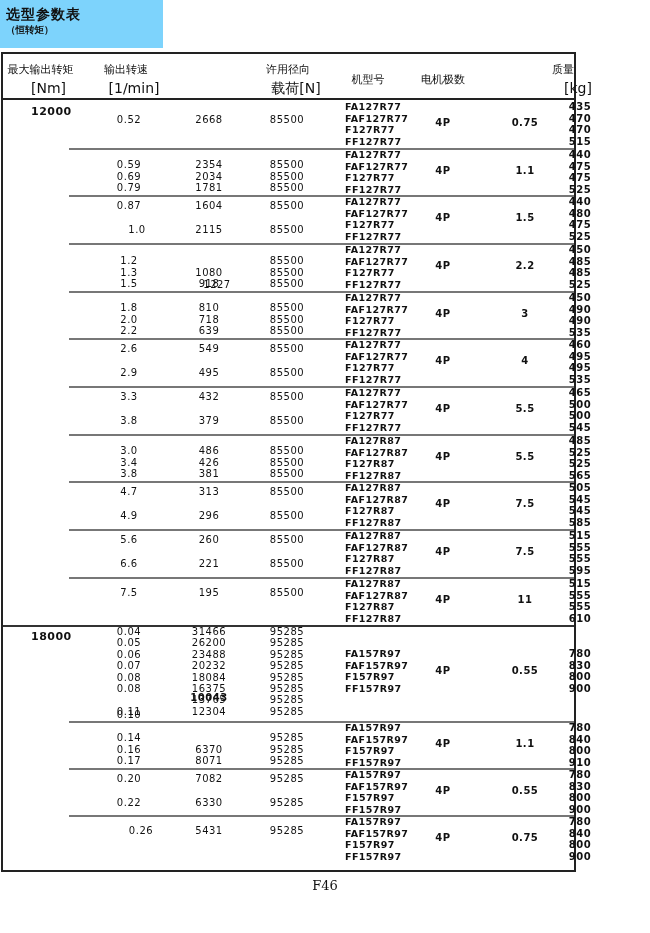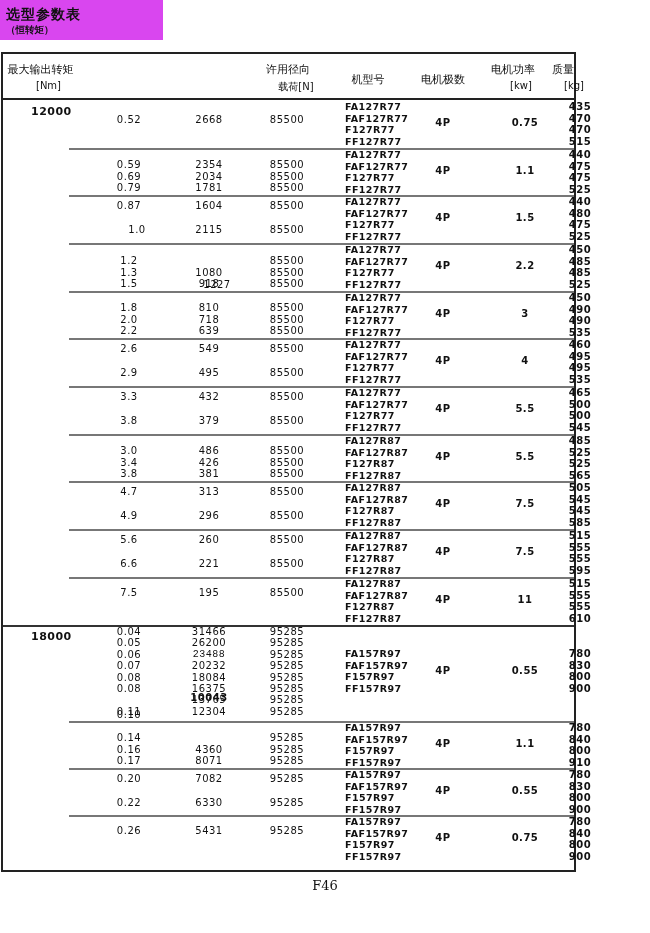--- a/index.html
+++ b/index.html
@@ -1,26 +1,26 @@
 <!DOCTYPE html>
 <html><head>
 <meta charset="utf-8">
 <style>
   html, body { margin:0; padding:0; background:#fff; }
   body { width:650px; height:933px; position:relative; overflow:hidden;
          font-family:"DejaVu Sans", sans-serif; color:#111; }
-  .title-box { position:absolute; left:0; top:0; width:163px; height:40px; background:#d946ef; }
+  .title-box { position:absolute; left:0; top:0; width:163px; height:48px; background:#7dd3fc; }
   .title-main { position:absolute; left:6px; top:6px; font-size:14px; font-weight:bold; letter-spacing:1px; }
   .title-sub { position:absolute; left:6px; top:24px; font-size:9.5px; font-weight:bold; }
   .table-frame { position:absolute; left:1px; top:52px; width:575px; height:820px;
                  border:2px solid #222; box-sizing:border-box; }
   .hdr { position:absolute; top:0; left:0; right:0; height:44px; border-bottom:2px solid #222; }
   .hcell { position:absolute; top:0; height:44px; font-size:11px; text-align:center; }
   .hcell .l1 { position:absolute; left:0; right:0; top:8px; }
-  .hcell .l2 { position:absolute; left:16px; right:0; top:26px; font-size:10px; }
+  .hcell .l2 { position:absolute; left:16px; right:0; top:26px; font-size:14px; }
   .hcell .mid { position:absolute; left:0; right:0; top:18px; }
   .cell { position:absolute; font-size:10px; white-space:nowrap; letter-spacing:0.5px; }
   .num { text-align:center; width:60px; }
   .model { font-weight:bold; font-size:9.5px; letter-spacing:0.4px; }
   .mass { font-weight:bold; font-size:10px; text-align:center; width:30px; }
   .pole, .power { font-weight:bold; font-size:10px; text-align:center; width:40px; }
   .torque { font-weight:bold; font-size:11px; letter-spacing:0.5px; }
   .sep { position:absolute; left:66px; right:0; height:0; border-top:2px solid #777; }
   .sep.full { left:0; border-top:2px solid #333; }
   .page-num { position:absolute; left:0; width:650px; top:878px; text-align:center;
@@ -33,33 +33,33 @@
   <div class="title-main">选型参数表</div>
   <div class="title-sub">（恒转矩）</div>
 </div>
 
 <div class="table-frame" id="tbl">
   <div class="hdr">
     <div class="hcell" style="left:0;width:75px;">
       <div class="l1">最大输出转矩</div>
       <div class="l2">[Nm]</div>
     </div>
+    <div class="hcell" style="left:88px;width:70px;">
+      <div class="l1">输出转速</div>
+      <div class="l2">[1/min]</div>
+    </div>
     <div class="hcell" style="left:250px;width:70px;">
       <div class="l1">许用径向</div>
       <div class="l2">载荷[N]</div>
     </div>
     <div class="hcell" style="left:335px;width:60px;">
       <div class="mid">机型号</div>
     </div>
     <div class="hcell" style="left:405px;width:70px;">
       <div class="mid">电机极数</div>
-    </div>
-    <div class="hcell" style="left:480px;width:60px;">
-      <div class="l1">电机功率</div>
-      <div class="l2">[kw]</div>
     </div>
     <div class="hcell" style="left:545px;width:30px;">
       <div class="l1">质量</div>
       <div class="l2">[kg]</div>
     </div>
   </div>
   <div id="body">
       <div class="cell torque" style="left: 28px; top: 51px;">12000</div>
       <div class="cell num" style="left: 96px; top: 60px;">0.52</div>
       <div class="cell num" style="left: 176px; top: 60px;">2668</div>
@@ -255,21 +255,21 @@
       <div class="cell power" style="left: 502px; top: 540px;">11</div>
       <div class="sep full" style="top: 571px;"></div>
       <div class="cell torque" style="left: 28px; top: 576px;">18000</div>
       <div class="cell num" style="left: 96px; top: 572px;">0.04</div>
       <div class="cell num" style="left: 176px; top: 572px;">31466</div>
       <div class="cell num" style="left: 254px; top: 572px;">95285</div>
       <div class="cell num" style="left: 96px; top: 583.4px;">0.05</div>
       <div class="cell num" style="left: 176px; top: 583.4px;">26200</div>
       <div class="cell num" style="left: 254px; top: 583.4px;">95285</div>
       <div class="cell num" style="left: 96px; top: 594.8px;">0.06</div>
-      <div class="cell num" style="left: 176px; top: 594.8px; font-family: Liberation Mono, monospace;">23488</div>
+      <div class="cell num" style="left: 176px; top: 594.8px;">23488</div>
       <div class="cell num" style="left: 254px; top: 594.8px;">95285</div>
       <div class="cell num" style="left: 96px; top: 606.2px;">0.07</div>
       <div class="cell num" style="left: 176px; top: 606.2px;">20232</div>
       <div class="cell num" style="left: 254px; top: 606.2px;">95285</div>
       <div class="cell num" style="left: 96px; top: 617.6px;">0.08</div>
       <div class="cell num" style="left: 176px; top: 617.6px;">18084</div>
       <div class="cell num" style="left: 254px; top: 617.6px;">95285</div>
       <div class="cell num" style="left: 96px; top: 629px;">0.08</div>
       <div class="cell num" style="left: 176px; top: 629px;">16375</div>
       <div class="cell num" style="left: 254px; top: 629px;">95285</div>
@@ -287,21 +287,21 @@
       <div class="cell mass" style="left: 562px; top: 605.7px;">830</div>
       <div class="cell mass" style="left: 562px; top: 617.4px;">800</div>
       <div class="cell mass" style="left: 562px; top: 629.1px;">900</div>
       <div class="cell pole" style="left: 420px; top: 611px;">4P</div>
       <div class="cell power" style="left: 502px; top: 611px;">0.55</div>
       <div class="sep" style="top: 667px;"></div>
       <div class="cell num" style="left: 96px; top: 678px;">0.14</div>
       <div class="cell num" style="left: 176px; top: 638px; font-weight: bold;">10043</div>
       <div class="cell num" style="left: 254px; top: 678px;">95285</div>
       <div class="cell num" style="left: 96px; top: 689.5px;">0.16</div>
-      <div class="cell num" style="left: 176px; top: 689.5px;">4360</div>
+      <div class="cell num" style="left: 176px; top: 689.5px;">6370</div>
       <div class="cell num" style="left: 254px; top: 689.5px;">95285</div>
       <div class="cell num" style="left: 96px; top: 701px;">0.17</div>
       <div class="cell num" style="left: 176px; top: 701px;">8071</div>
       <div class="cell num" style="left: 254px; top: 701px;">95285</div>
       <div class="cell model" style="left: 342px; top: 668px;">FA157R97</div>
       <div class="cell model" style="left: 342px; top: 679.7px;">FAF157R97</div>
       <div class="cell model" style="left: 342px; top: 691.4px;">F157R97</div>
       <div class="cell model" style="left: 342px; top: 703.1px;">FF157R97</div>
       <div class="cell mass" style="left: 562px; top: 668px;">780</div>
       <div class="cell mass" style="left: 562px; top: 679.7px;">840</div>
@@ -320,21 +320,21 @@
       <div class="cell model" style="left: 342px; top: 726.7px;">FAF157R97</div>
       <div class="cell model" style="left: 342px; top: 738.4px;">F157R97</div>
       <div class="cell model" style="left: 342px; top: 750.1px;">FF157R97</div>
       <div class="cell mass" style="left: 562px; top: 715px;">780</div>
       <div class="cell mass" style="left: 562px; top: 726.7px;">830</div>
       <div class="cell mass" style="left: 562px; top: 738.4px;">800</div>
       <div class="cell mass" style="left: 562px; top: 750.1px;">900</div>
       <div class="cell pole" style="left: 420px; top: 730.5px;">4P</div>
       <div class="cell power" style="left: 502px; top: 730.5px;">0.55</div>
       <div class="sep" style="top: 761px;"></div>
-      <div class="cell num" style="left: 96px; top: 770.5px;">0.26</div>
+      <div class="cell num" style="left: 108px; top: 770.5px;">0.26</div>
       <div class="cell num" style="left: 176px; top: 770.5px;">5431</div>
       <div class="cell num" style="left: 254px; top: 770.5px;">95285</div>
       <div class="cell model" style="left: 342px; top: 762px;">FA157R97</div>
       <div class="cell model" style="left: 342px; top: 773.7px;">FAF157R97</div>
       <div class="cell model" style="left: 342px; top: 785.4px;">F157R97</div>
       <div class="cell model" style="left: 342px; top: 797.1px;">FF157R97</div>
       <div class="cell mass" style="left: 562px; top: 762px;">780</div>
       <div class="cell mass" style="left: 562px; top: 773.7px;">840</div>
       <div class="cell mass" style="left: 562px; top: 785.4px;">800</div>
       <div class="cell mass" style="left: 562px; top: 797.1px;">900</div>

